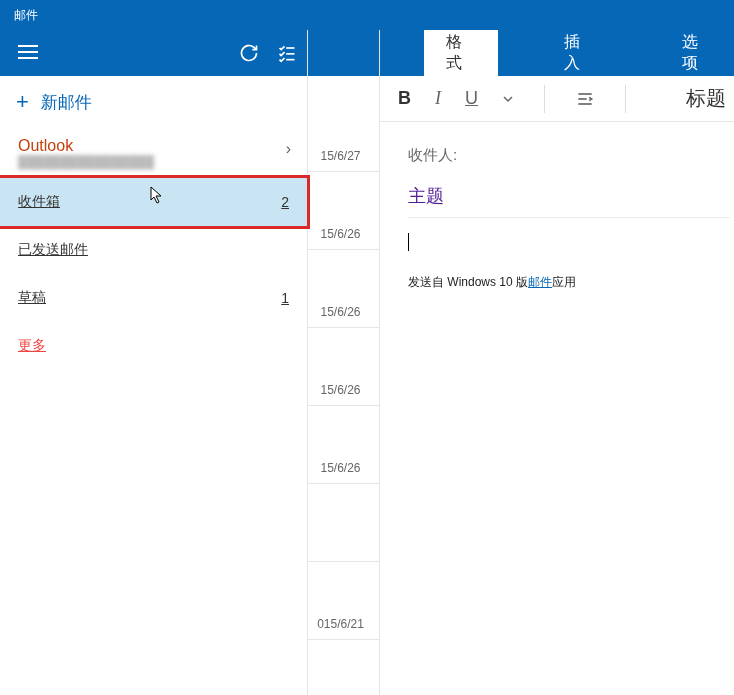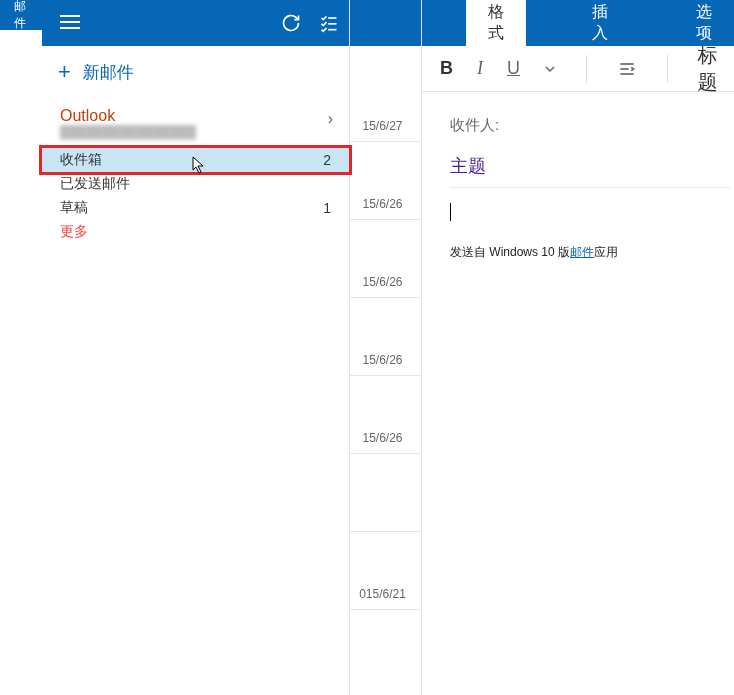--- a/index.html
+++ b/index.html
@@ -1,18 +1,18 @@
 <!DOCTYPE html>
 <html><head>
 <meta charset="utf-8">
 <style>
   * { box-sizing: border-box; margin: 0; padding: 0; font-family: "Segoe UI", "Microsoft YaHei", sans-serif; }
   html, body { width: 734px; height: 695px; overflow: hidden; background: #fff; }
 
-  .root { width: 734px; height: 695px; display: flex; flex-direction: row; }
+  .root { width: 734px; height: 695px; display: flex; flex-direction: column; }
 
   
   .titlebar { height: 30px; background: #0667b6; color: #fff; display: flex; align-items: center; padding: 0 14px; font-size: 12px; }
 
   
   .main { flex: 1; display: flex; }
 
   
   .sidebar { width: 308px; display: flex; flex-direction: column; background: #fff; border-right: 1px solid #e5e5e5; }
   .sidebar-header { height: 46px; background: #0667b6; display: flex; align-items: center; justify-content: space-between; padding: 0 10px 0 18px; }
@@ -23,21 +23,21 @@
 
   .new-mail { height: 52px; display: flex; align-items: center; padding-left: 16px; color: #0667b6; font-size: 17px; cursor: pointer; }
   .new-mail .plus { font-size: 22px; margin-right: 12px; font-weight: 300; }
 
   .account-row { height: 50px; display: flex; flex-direction: column; justify-content: center; padding: 0 18px 0 18px; position: relative; cursor: pointer; }
   .account-row .account-name { font-size: 16px; color: #c2410c; }
   .account-row .account-email { font-size: 12px; color: #bbb; filter: blur(2px); }
   .account-row .chevron { position: absolute; right: 16px; top: 12px; color: #666; font-size: 16px; }
 
   .folder-list { display: flex; flex-direction: column; }
-  .folder-item { height: 24px; display: flex; align-items: center; padding: 0 18px; font-size: 14px; color: #333; cursor: pointer; position: relative; }
+  .folder-item { height: 48px; display: flex; align-items: center; padding: 0 18px; font-size: 14px; color: #333; cursor: pointer; position: relative; text-decoration: underline; }
   .folder-item .count { margin-left: auto; color: #333; }
   .folder-item.selected { background: #c9e5f3; }
   .folder-item.more { color: #ef4444; }
   .highlight-box { position: absolute; left: -3px; top: -3px; right: -3px; bottom: -3px; border: 3px solid #dc2828; pointer-events: none; }
   .cursor-svg { position: absolute; left: 150px; top: 8px; pointer-events: none; }
 
   
   .message-col { width: 72px; border-right: 1px solid #e5e5e5; display: flex; flex-direction: column; background: #fff; }
   .message-header-space { height: 46px; background: #0667b6; }
   .message-item { border-bottom: 1px solid #e5e5e5; display: flex; align-items: flex-end; justify-content: center; padding: 0 6px 8px 0; font-size: 12px; color: #666; }

